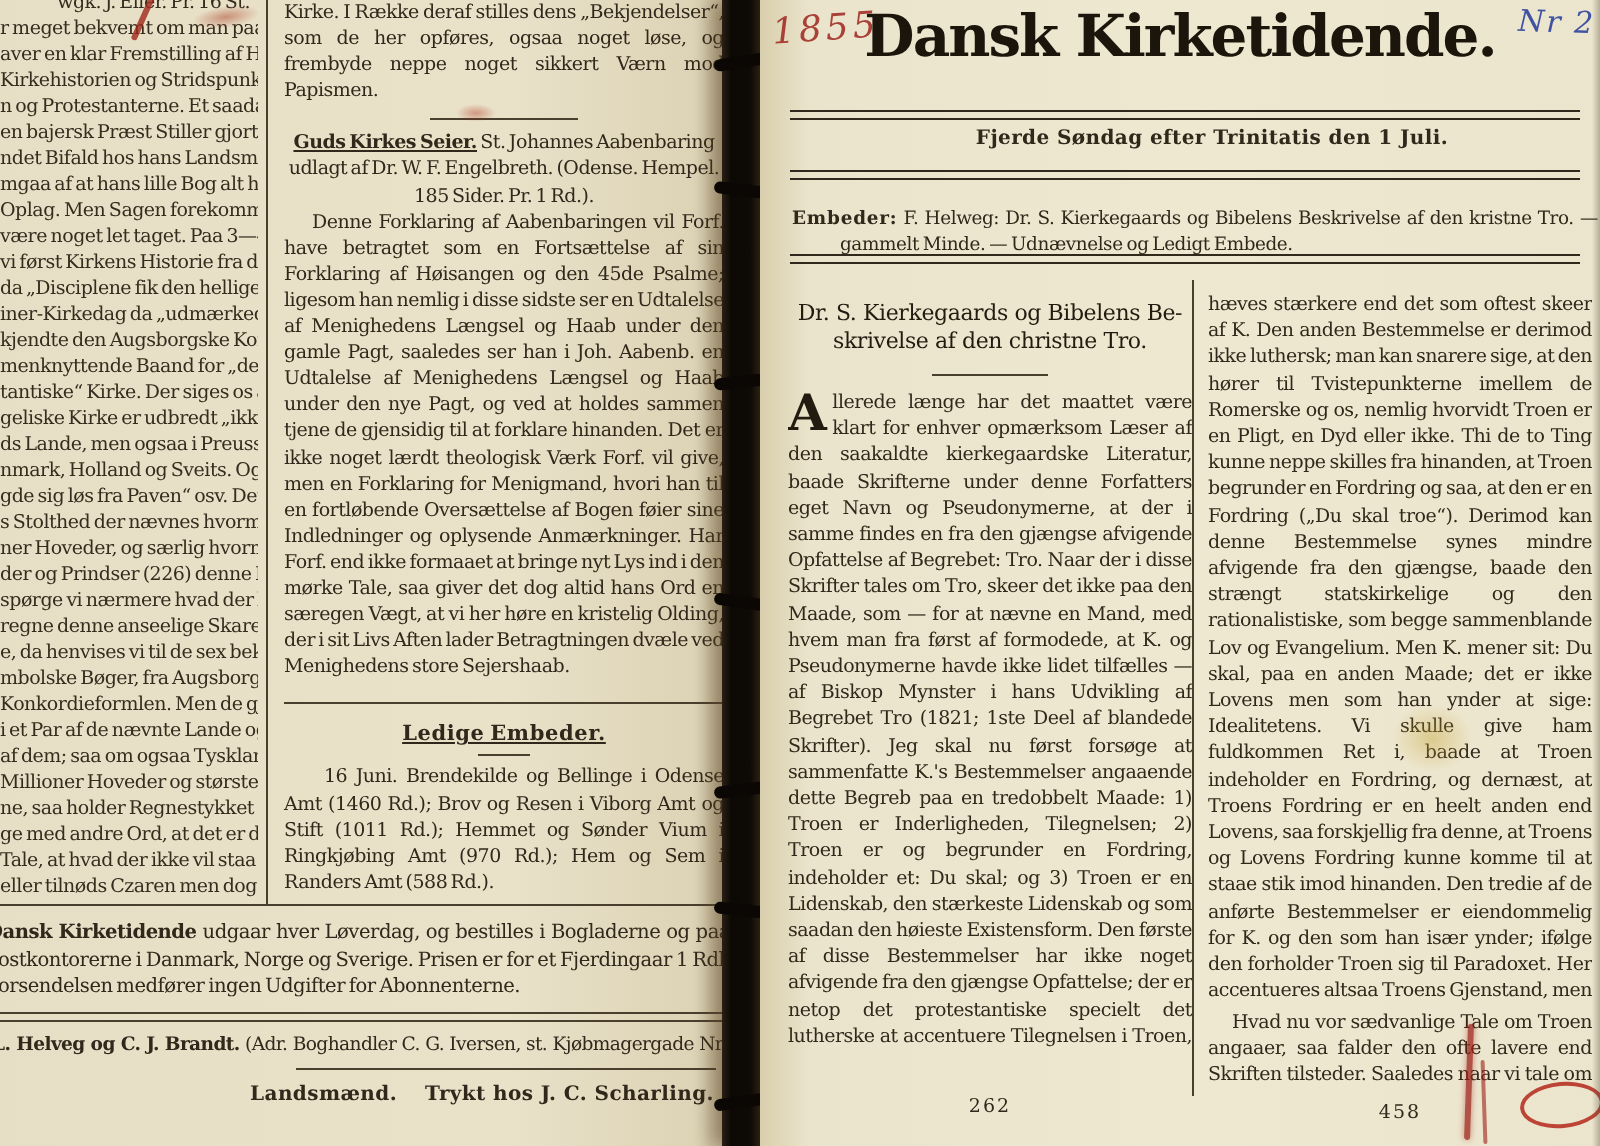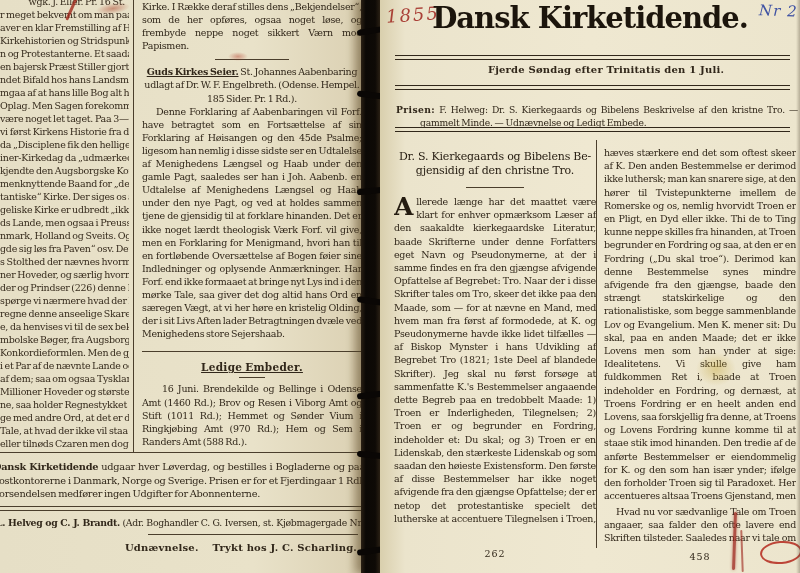--- a/index.html
+++ b/index.html
@@ -152,21 +152,21 @@
       <div class="vac-rule"></div>
       <p class="vac-body" style="margin:0">16 Juni.  Brendekilde og Bellinge i Odense Amt (1460 Rd.); Brov og Resen i Viborg Amt og Stift (1011 Rd.); Hemmet og Sønder Vium i Ringkjøbing Amt (970 Rd.); Hem og Sem i Randers Amt (588 Rd.).</p>
     </div>
 
     <div class="footerL">
       <div class="ruleF"></div>
       <p class="footer-text"><span class="bld">Dansk Kirketidende</span><span> udgaar hver Løverdag, og bestilles i Bogladerne og paa Postkontorerne i Danmark, Norge og Sverige.  Prisen er for et Fjerdingaar 1 Rdl.  Forsendelsen medfører ingen Udgifter for Abonnenterne.</span></p>
       <div class="druleF"></div>
       <div class="publishers"><span class="bld">L. Helveg og C. J. Brandt.</span><span> (Adr. Boghandler C. G. Iversen, st. Kjøbmagergade Nr. 9)</span></div>
       <div class="short-ruleF"></div>
-      <div class="imprint"><span>Udnævnelse.</span><span class="gap"></span><span>Trykt hos J. C. Scharling.</span></div>
+      <div class="imprint"><span>Landsmænd.</span><span class="gap"></span><span>Trykt hos J. C. Scharling.</span></div>
     </div>
 
     <div class="redmark1"></div>
     <div class="redmark2"></div>
     <div class="redmark3"></div>
   </div>
 
   <div class="binding">
     <div class="stitch" style="top:28px;transform:rotate(-9deg)"></div>
     <div class="stitch" style="top:92px;transform:rotate(7deg)"></div>
@@ -179,29 +179,29 @@
 
   <div class="page-right">
     <div class="hand-year">1855</div>
     <div class="hand-issue">Nr 2</div>
     <div class="masthead">Dansk Kirketidende.</div>
 
     <div class="drule d1"></div>
     <div class="dateline">Fjerde Søndag efter Trinitatis den 1 Juli.</div>
     <div class="drule d2"></div>
 
-    <p class="indhold"><span class="bld">Prisen:</span><span> F. Helweg: Dr. S. Kierkegaards og Bibelens Beskrivelse af den kristne Tro. — Et gammelt Minde. — Udnævnelse og Ledigt Embede.</span></p>
+    <p class="indhold"><span class="bld">Embeder:</span><span> F. Helweg: Dr. S. Kierkegaards og Bibelens Beskrivelse af den kristne Tro. — Et gammelt Minde. — Udnævnelse og Ledigt Embede.</span></p>
 
     <div class="drule d3"></div>
     <div class="divV2"></div>
 
     <div class="colRL">
       <div class="art-title">
         <div>Dr. S. Kierkegaards og Bibelens Be-</div>
-        <div>gjensidig af den christne Tro.</div>
+        <div>skrivelse af den christne Tro.</div>
       </div>
       <div class="mini-rule"></div>
       <div class="bodytxt body-left"><span class="dropcap">A</span><span>llerede længe har det maattet være klart for enhver opmærksom Læser af den saakaldte kierkegaardske Literatur, baade Skrifterne under denne Forfatters eget Navn og Pseudonymerne, at der i samme findes en fra den gjængse afvigende Opfattelse af Begrebet: Tro.  Naar der i disse Skrifter tales om Tro, skeer det ikke paa den Maade, som — for at nævne en Mand, med hvem man fra først af formodede, at K. og Pseudonymerne havde ikke lidet tilfælles — af Biskop Mynster i hans Udvikling af Begrebet Tro (1821; 1ste Deel af blandede Skrifter). Jeg skal nu først forsøge at sammenfatte K.'s Bestemmelser angaaende dette Begreb paa en tredobbelt Maade: 1) Troen er Inderligheden, Tilegnelsen; 2) Troen er og begrunder en Fordring, indeholder et: Du skal; og 3) Troen er en Lidenskab, den stærkeste Lidenskab og som saadan den høieste Existensform.  Den første af disse Bestemmelser har ikke noget afvigende fra den gjængse Opfattelse; der er netop det protestantiske specielt det lutherske at accentuere Tilegnelsen i Troen, blot med den Forskjel, at det hvorpaa der troes, det som tilegnes, frem-</span></div>
     </div>
     <div class="pageno pn-left">262</div>
 
     <div class="colRR">
       <div class="bodytxt body-right-1">hæves stærkere end det som oftest skeer af K. Den anden Bestemmelse er derimod ikke luthersk; man kan snarere sige, at den hører til Tvistepunkterne imellem de Romerske og os, nemlig hvorvidt Troen er en Pligt, en Dyd eller ikke. Thi de to Ting kunne neppe skilles fra hinanden, at Troen begrunder en Fordring og saa, at den er en Fordring („Du skal troe“).  Derimod kan denne Bestemmelse synes mindre afvigende fra den gjængse, baade den strængt statskirkelige og den rationalistiske, som begge sammenblande Lov og Evangelium.  Men K. mener sit: Du skal, paa en anden Maade; det er ikke Lovens men som han ynder at sige: Idealitetens.  Vi skulle give ham fuldkommen Ret i, baade at Troen indeholder en Fordring, og dernæst, at Troens Fordring er en heelt anden end Lovens, saa forskjellig fra denne, at Troens og Lovens Fordring kunne komme til at staae stik imod hinanden.  Den tredie af de anførte Bestemmelser er eiendommelig for K. og den som han især ynder; ifølge den forholder Troen sig til Paradoxet.  Her accentueres altsaa Troens Gjenstand, men netop forsaavidt den udøver en frastødende Virkning (Forargelsen), altsaa det modsatte af Tilegnelse (credo quia absurdum).</div>
       <div class="bodytxt body-right-2">Hvad nu vor sædvanlige Tale om Troen angaaer, saa falder den ofte lavere end Skriften tilsteder.  Saaledes naar vi tale om en Tro</div>
     </div>

